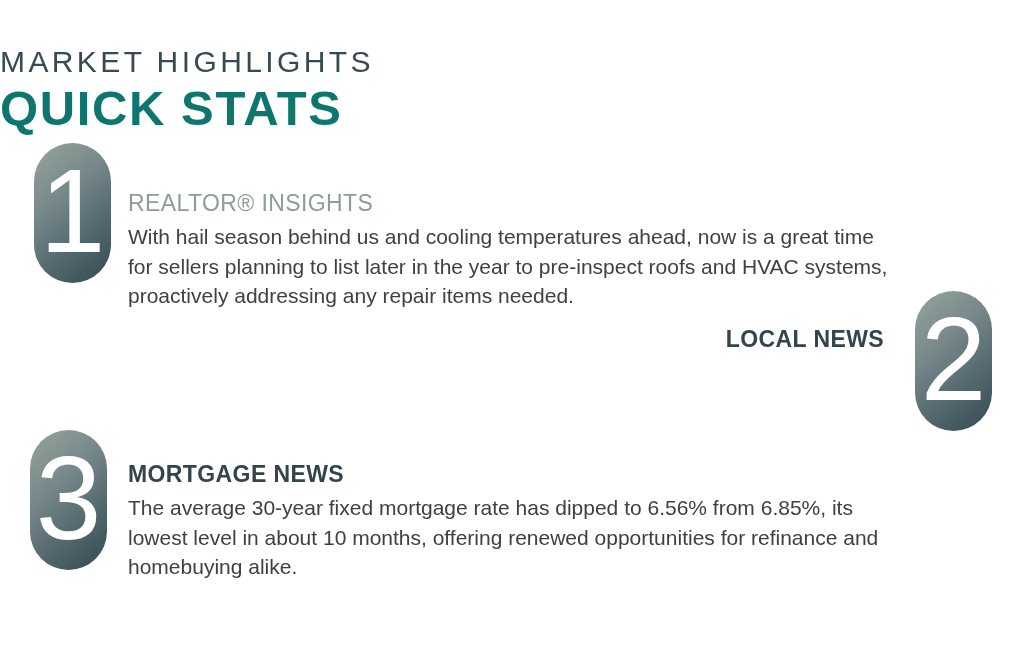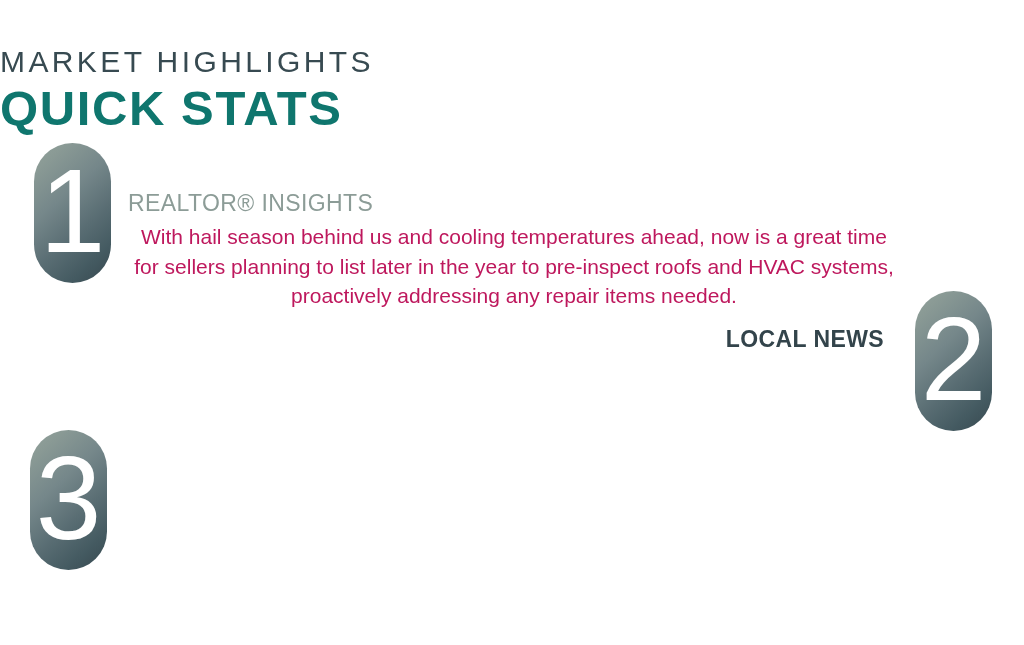--- a/index.html
+++ b/index.html
@@ -106,22 +106,21 @@
 
   .item-heading.strong {
     color: #33444b;
     font-weight: 700;
   }
 
   .item-body {
     font-size: 21px;
     font-weight: 400;
     line-height: 1.42;
-    color: #be185d;
-    text-align: center;
+    color: #404040;
   }
 
   
   .item-1 {
     left: 128px;
     top: 169px;
     width: 772px;
     text-align: left;
     margin-top: 20px;
   }
@@ -166,14 +165,18 @@
   </div>
 
   <div class="item item-2">
     <div class="item-heading strong">LOCAL NEWS</div>
   </div>
 
   <div class="badge badge-3">
     <span class="badge-num">3</span>
   </div>
 
+  <div class="item item-3">
+    <div class="item-heading strong">MORTGAGE NEWS</div>
+    <div class="item-body">The average 30-year fixed mortgage rate has dipped to 6.56% from 6.85%, its lowest level in about 10 months, offering renewed opportunities for refinance and homebuying alike.</div>
+  </div>
 
 </div>
 
 </body></html>

